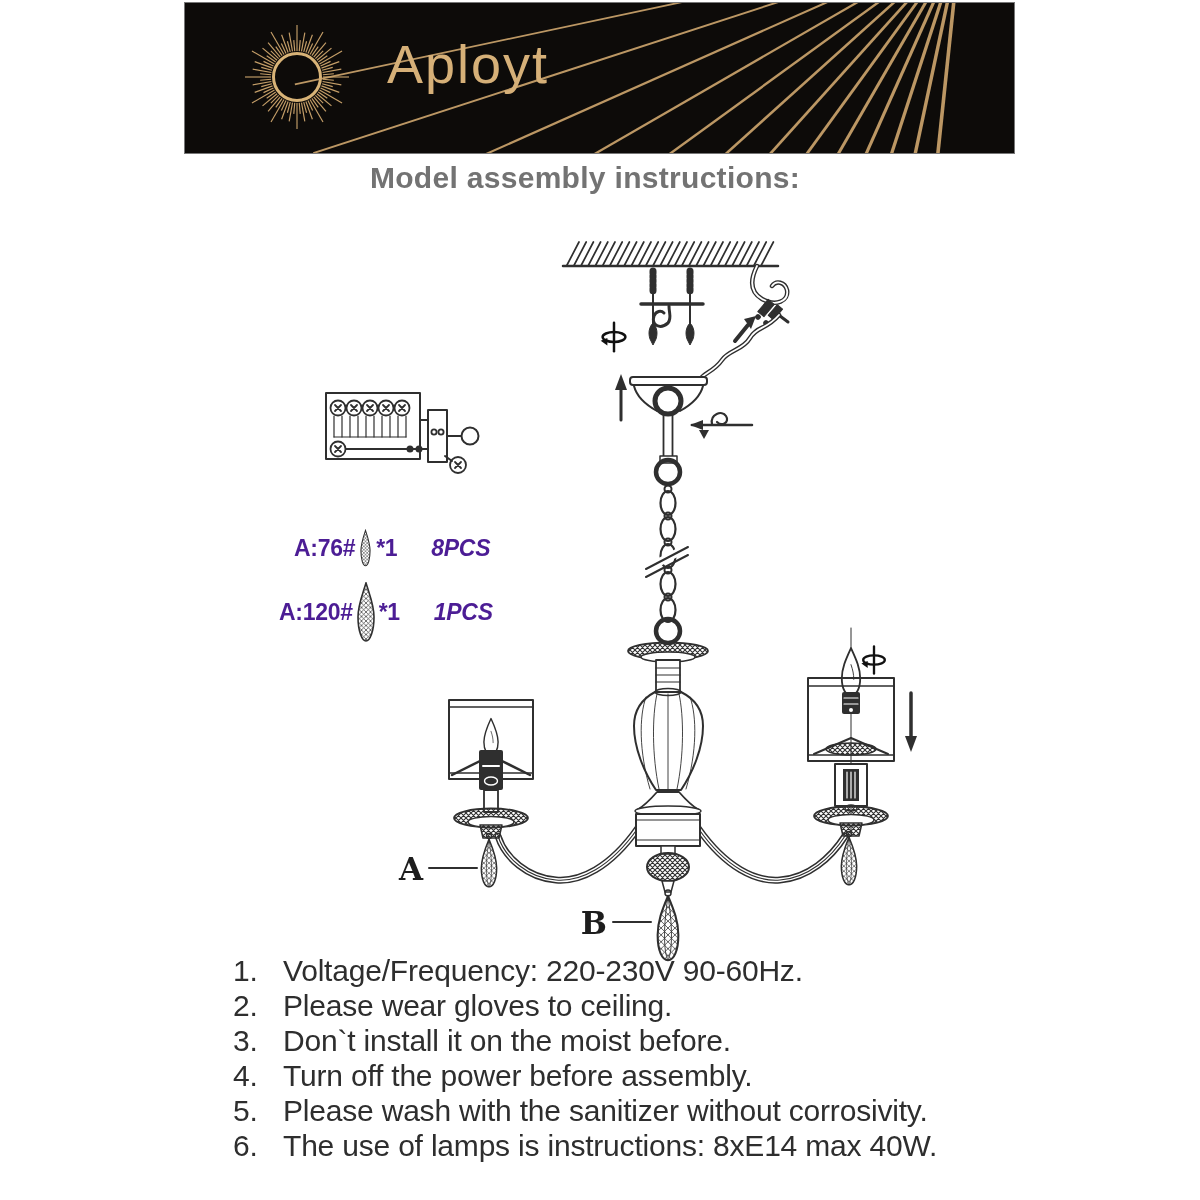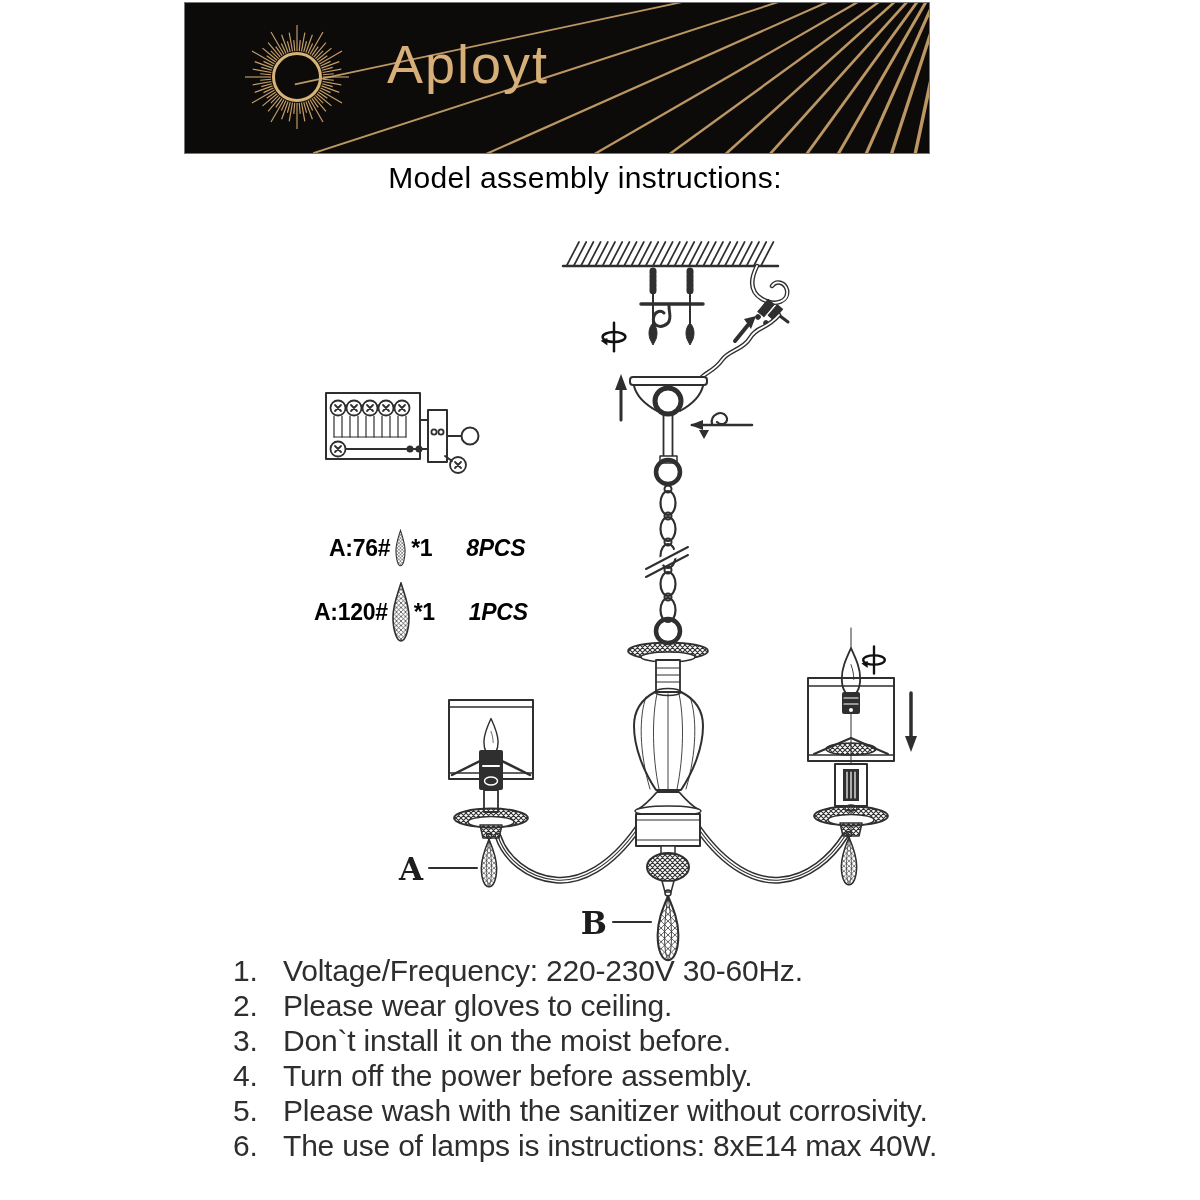--- a/index.html
+++ b/index.html
@@ -2,36 +2,36 @@
 <html><head>
 <meta charset="utf-8">
 <style>
   html,body{margin:0;padding:0;}
   body{
     width:1200px;height:1200px;position:relative;background:#ffffff;
     font-family:"Liberation Sans",sans-serif;overflow:hidden;
   }
   
   .banner{
-    position:absolute;left:184px;top:2px;width:746px;height:152px;
+    position:absolute;left:184px;top:2px;width:831px;height:152px;
     background:#0d0b09;border:1px solid #777;box-sizing:border-box;overflow:hidden;
   }
   .banner svg{position:absolute;left:0;top:0;}
   .brand{
     position:absolute;left:202px;top:30px;font-size:54px;font-weight:400;
     letter-spacing:2px;color:#d6b078;
   }
   
-  .title-wrap{position:absolute;left:185px;top:160px;width:800px;text-align:center;color:#000000;}
+  .title-wrap{position:absolute;left:185px;top:160px;width:800px;text-align:center;color:#737373;font-weight:bold;}
   .title-line{font-size:30px;line-height:36px;letter-spacing:.3px;}
   
   .diagram{position:absolute;left:0;top:0;width:1200px;height:1200px;}
   
-  .part-row{position:absolute;display:flex;align-items:center;color:#000000;
-    font-weight:700;font-size:23px;letter-spacing:-.3px;margin-left:35px;}
+  .part-row{position:absolute;display:flex;align-items:center;color:#4c1d95;
+    font-weight:700;font-size:23px;letter-spacing:-.3px;}
   .part-row .pcs{margin-left:34px;font-style:italic;}
   .part-row svg{margin:0 3px;}
   
   .instructions{position:absolute;left:233px;top:953px;width:760px;color:#2e2e2e;}
   .ins-row{display:flex;font-size:30px;line-height:35px;letter-spacing:-.2px;}
   .ins-num{width:32px;flex:none;}
   .ins-gap{width:18px;flex:none;}
   .svg-label{font-family:"DejaVu Serif","Liberation Serif",serif;font-weight:700;font-size:31px;fill:#1d1d1d;}
 </style>
 </head>
@@ -399,21 +399,21 @@
     <path d="M0,-29 C4,-16 8,-7 8,5 C8,19 4,29 0,29 C-4,29 -8,19 -8,5 C-8,-7 -4,-16 0,-29 Z" fill="url(#latb)" stroke="#2f2f2f" stroke-width="1.6"></path>
   </svg>
   <span>*1</span>
   <span class="pcs">1PCS</span>
 </div>
 
 <div class="instructions">
   <div class="ins-row">
     <span class="ins-num">1.</span>
       <span class="ins-gap"></span>
-    <span>Voltage/Frequency: 220-230V 30-60Hz.</span>
+    <span>Voltage/Frequency: 220-230V 90-60Hz.</span>
   </div>
   <div class="ins-row">
     <span class="ins-num">2.</span>
       <span class="ins-gap"></span>
     <span>Please wear gloves to ceiling.</span>
   </div>
   <div class="ins-row">
     <span class="ins-num">3.</span>
       <span class="ins-gap"></span>
     <span>Don`t install it on the moist before.</span>

